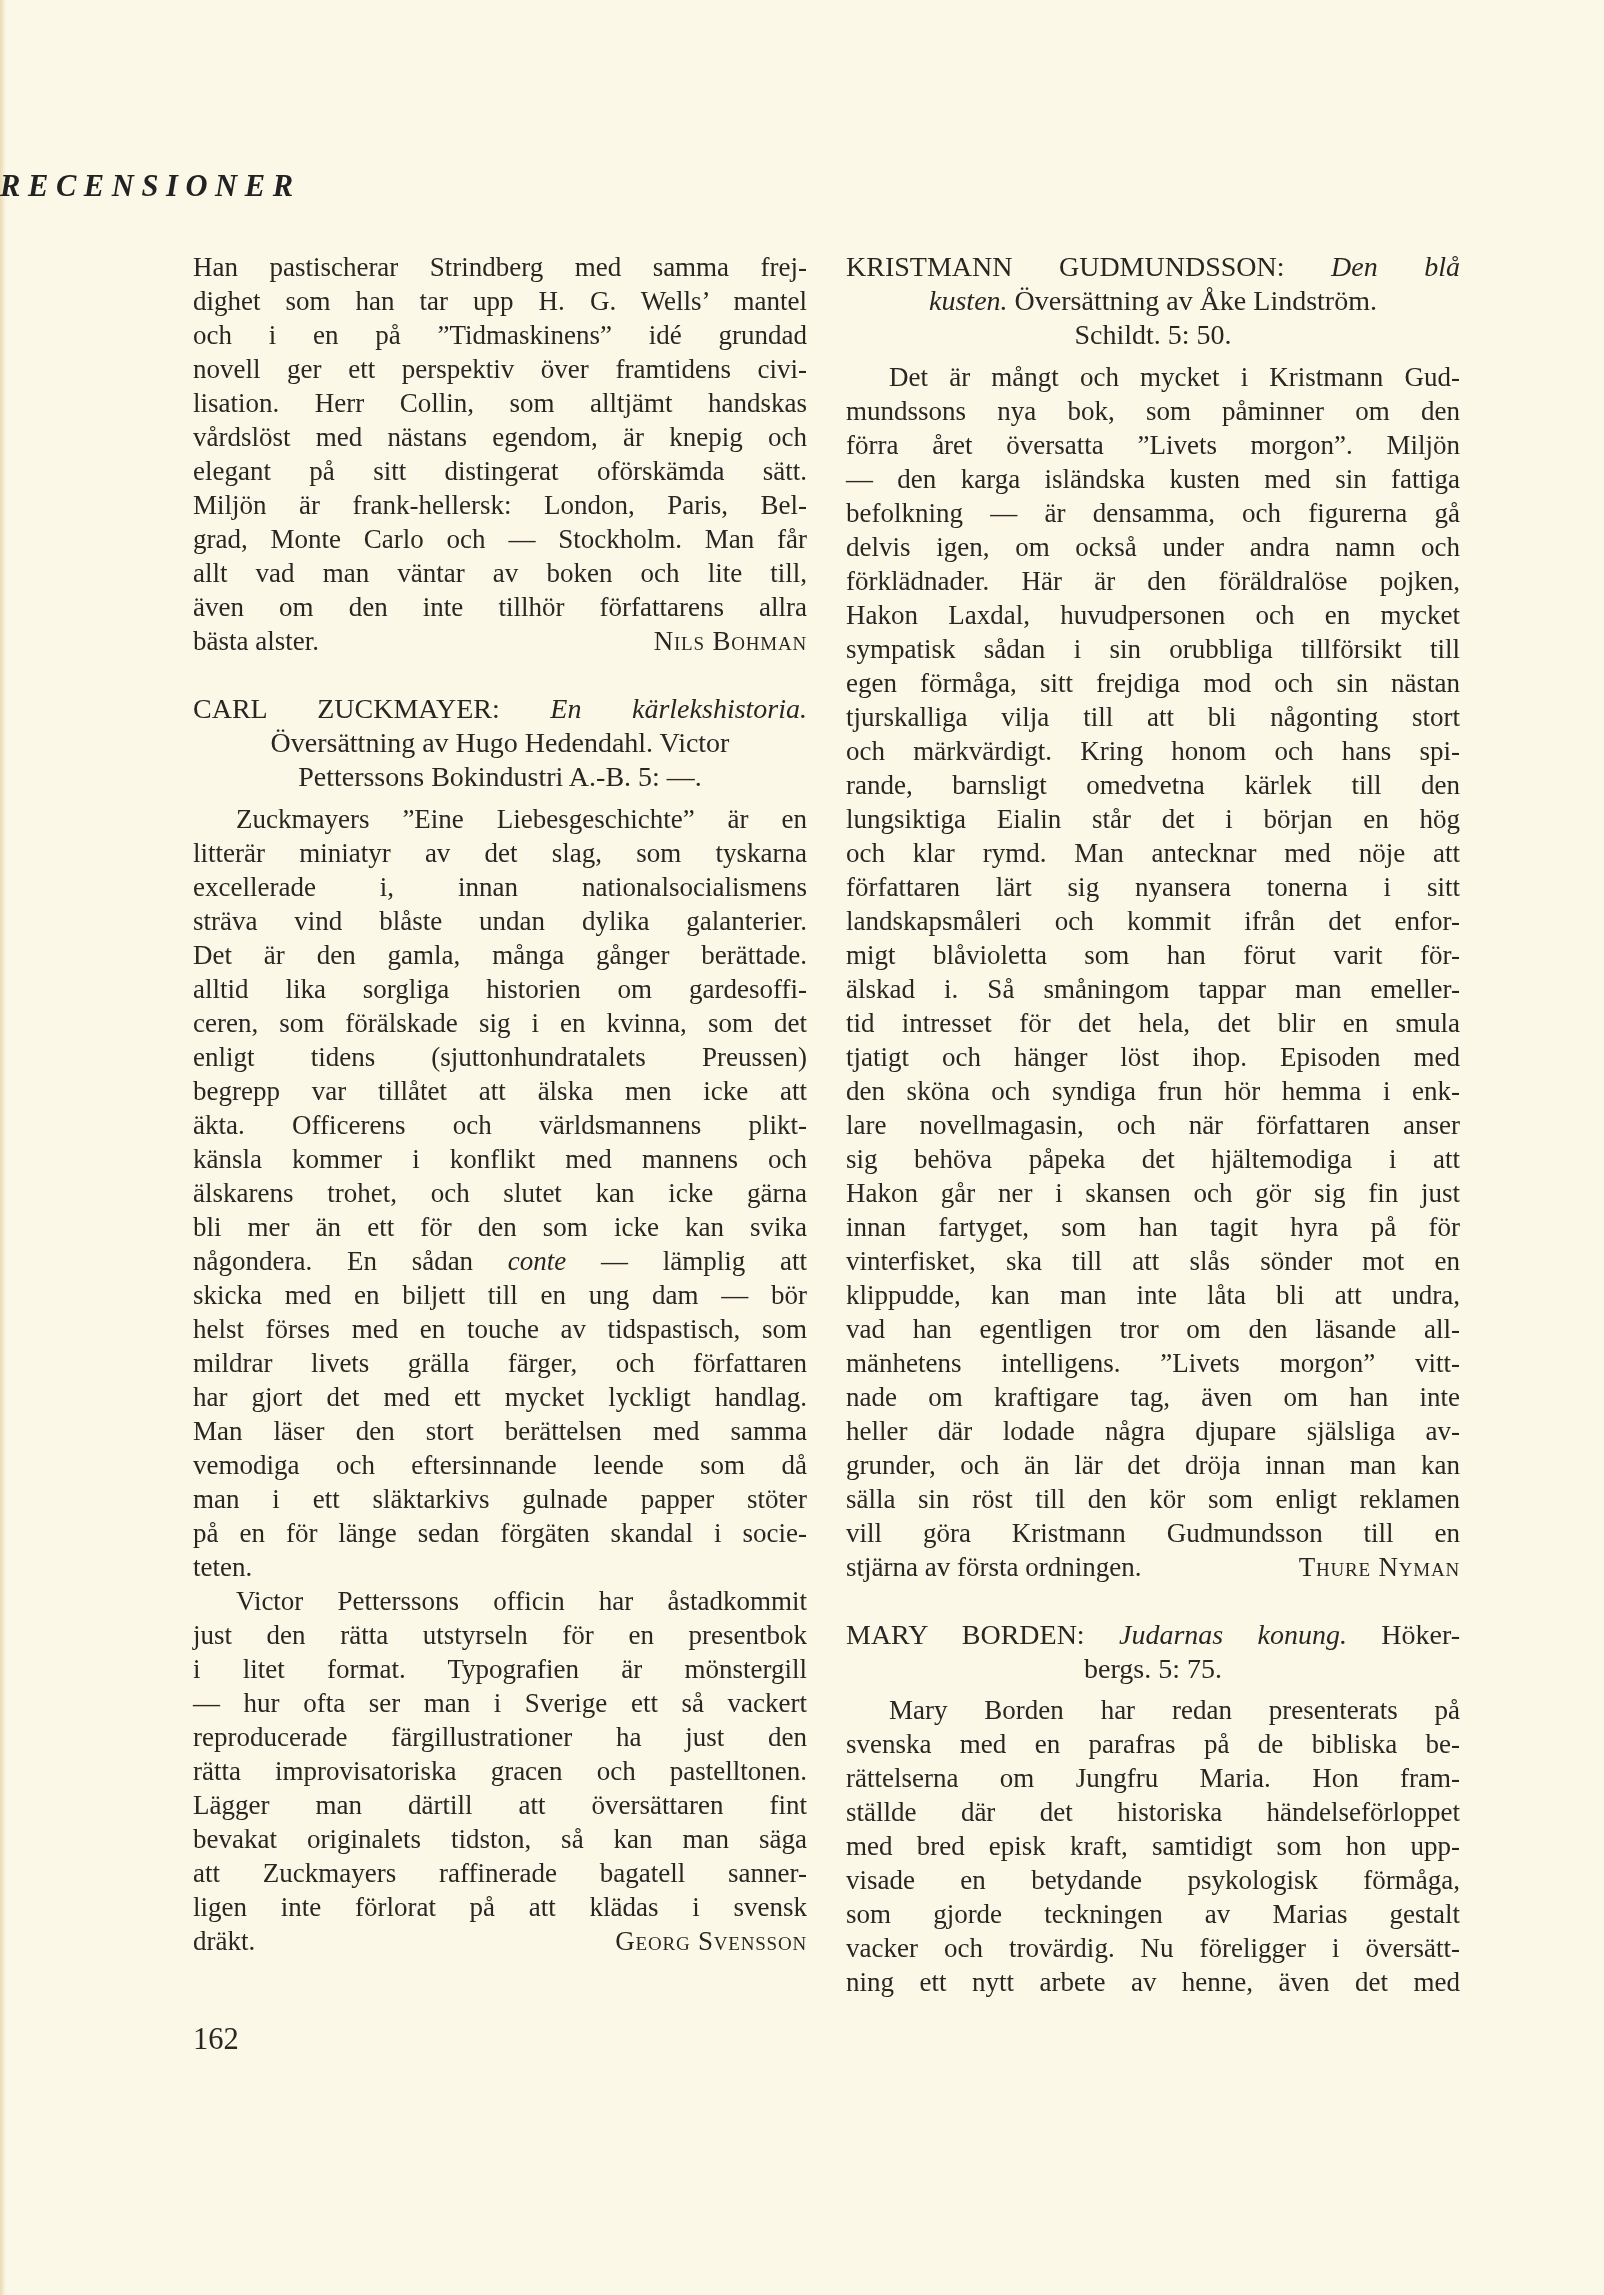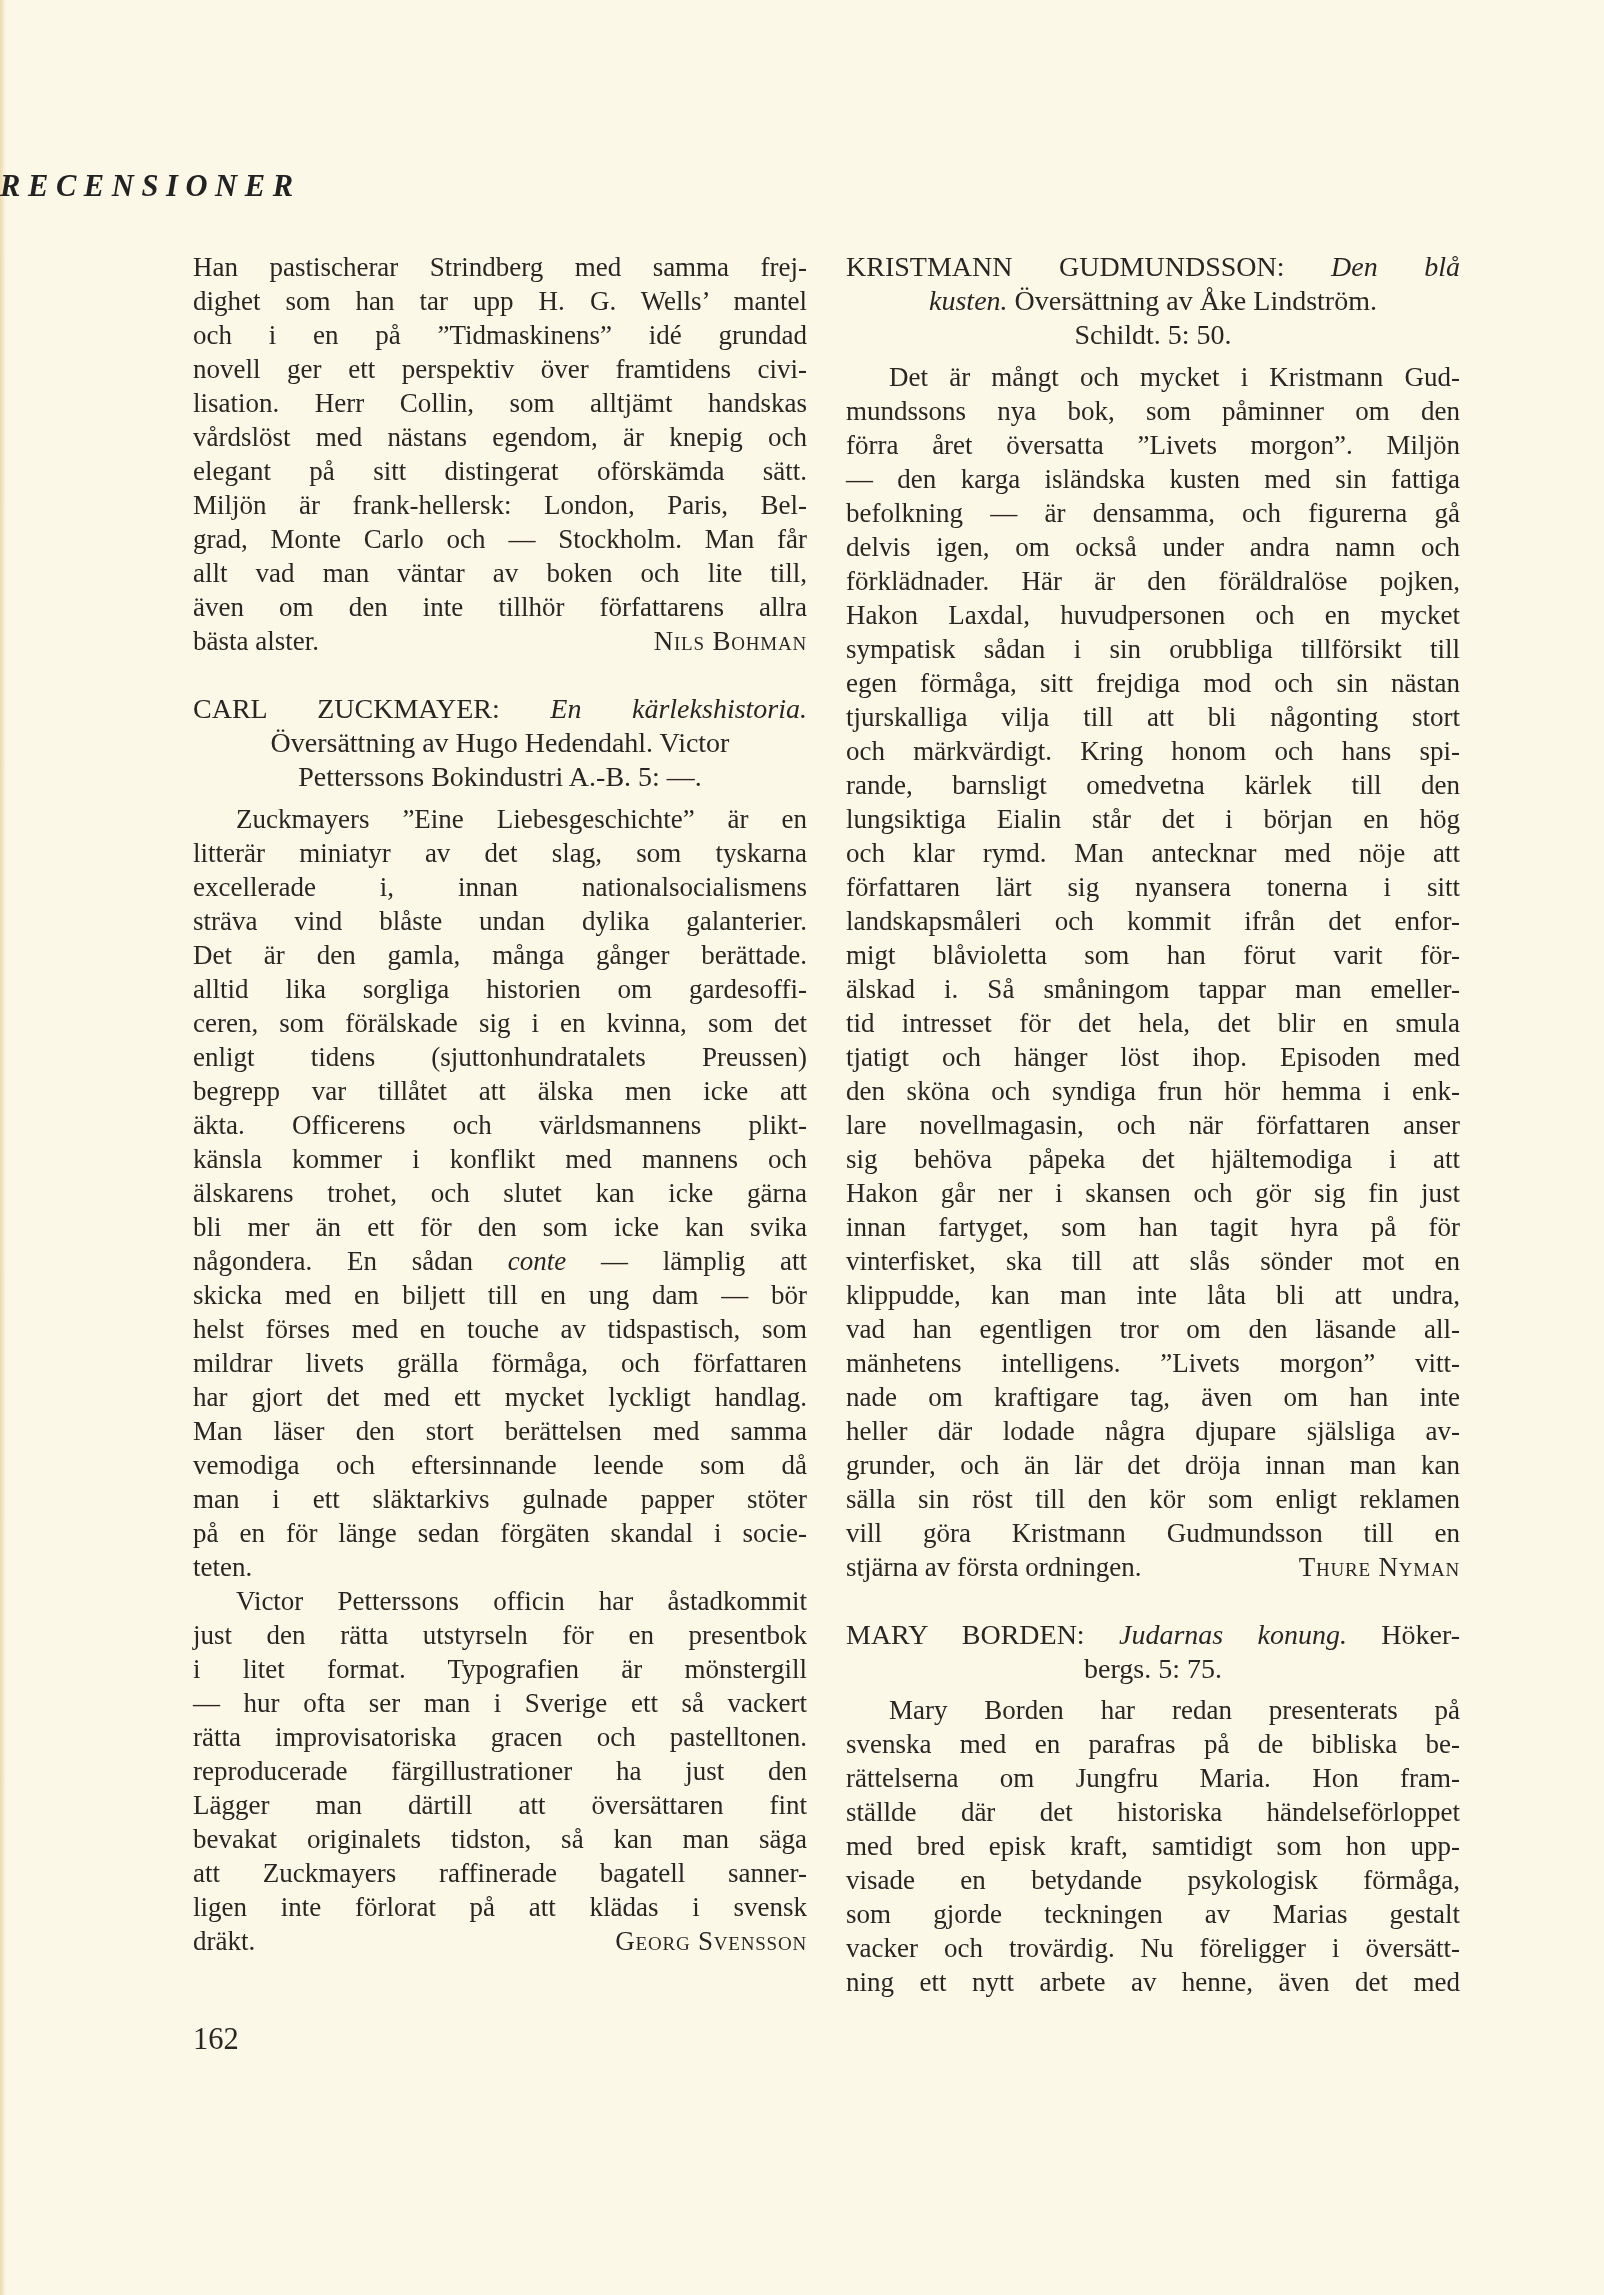--- a/index.html
+++ b/index.html
@@ -74,35 +74,35 @@
       <span class="line">begrepp var tillåtet att älska men icke att</span>
       <span class="line">äkta. Officerens och världsmannens plikt-</span>
       <span class="line">känsla kommer i konflikt med mannens och</span>
       <span class="line">älskarens trohet, och slutet kan icke gärna</span>
       <span class="line">bli mer än ett för den som icke kan svika</span>
     </div>
   <span class="line"><span>någondera. En sådan</span> <i>conte</i> <span>— lämplig att</span></span>
   <div id="zbody2">
       <span class="line">skicka med en biljett till en ung dam — bör</span>
       <span class="line">helst förses med en touche av tidspastisch, som</span>
-      <span class="line">mildrar livets grälla förmåga, och författaren</span>
+      <span class="line">mildrar livets grälla färger, och författaren</span>
       <span class="line">har gjort det med ett mycket lyckligt handlag.</span>
       <span class="line">Man läser den stort berättelsen med samma</span>
       <span class="line">vemodiga och eftersinnande leende som då</span>
       <span class="line">man i ett släktarkivs gulnade papper stöter</span>
       <span class="line">på en för länge sedan förgäten skandal i socie-</span>
     </div>
   <span class="line last">teten.</span>
   <div id="zbody3">
       <span class="line indent">Victor Petterssons officin har åstadkommit</span>
       <span class="line">just den rätta utstyrseln för en presentbok</span>
       <span class="line">i litet format. Typografien är mönstergill</span>
       <span class="line">— hur ofta ser man i Sverige ett så vackert</span>
+      <span class="line">reproducerade färgillustrationer ha just den</span>
       <span class="line">rätta improvisatoriska gracen och pastelltonen.</span>
-      <span class="line">reproducerade färgillustrationer ha just den</span>
       <span class="line">Lägger man därtill att översättaren fint</span>
       <span class="line">bevakat originalets tidston, så kan man säga</span>
       <span class="line">att Zuckmayers raffinerade bagatell sanner-</span>
       <span class="line">ligen inte förlorat på att klädas i svensk</span>
     </div>
   <div class="sig">
     <span>dräkt.</span>
     <span class="name">Georg Svensson</span>
   </div>
 </div>

